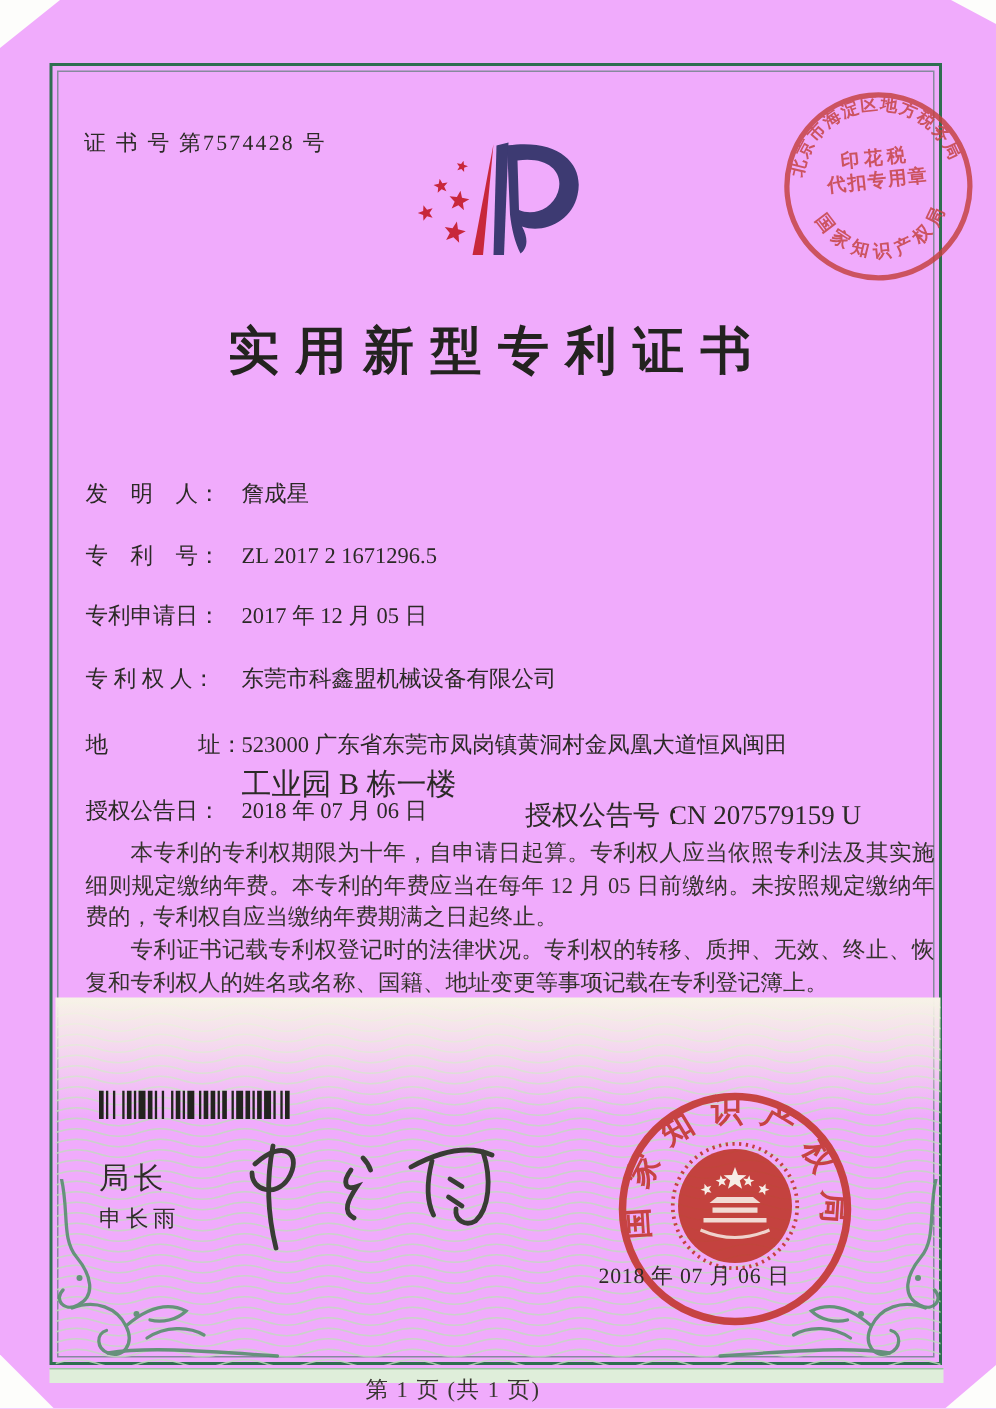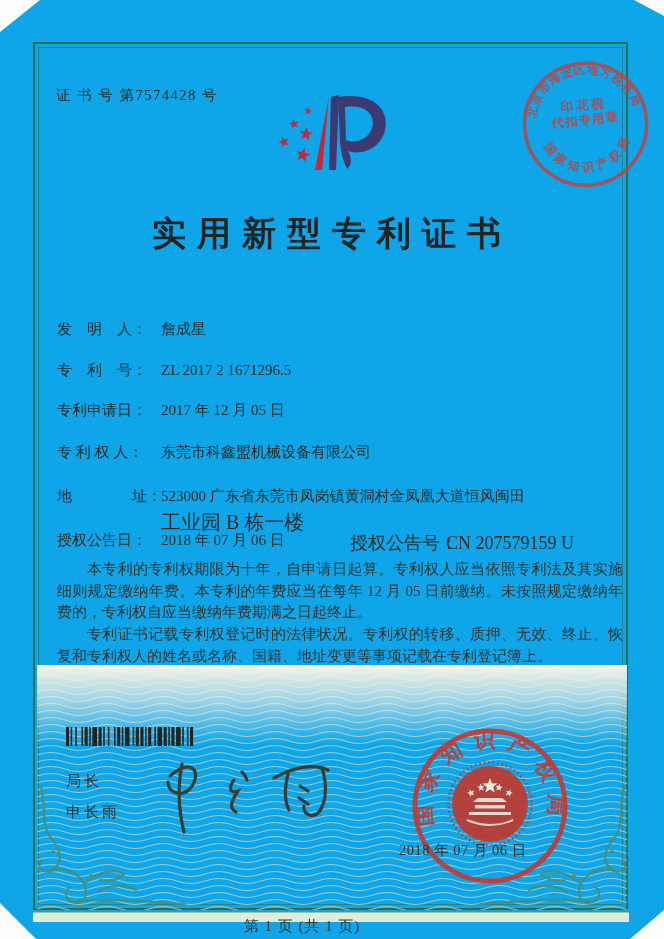--- a/index.html
+++ b/index.html
@@ -1,38 +1,38 @@
 <!DOCTYPE html>
 <html><head>
 <meta charset="utf-8">
 <style>
   html,body{margin:0;padding:0;}
   body{width:664px;height:939px;background:#fff;font-family:"Liberation Serif","DejaVu Serif",serif;}
-  .page{position:relative;width:664px;height:939px;background:#0ea5e9;overflow:hidden;}
+  .page{position:relative;width:664px;height:939px;background:#f0abfc;overflow:hidden;}
   .abs{position:absolute;}
   
   .frame{left:33px;top:42px;width:591px;height:864px;border:2.5px solid #2f6e50;}
   .frame::after{content:"";position:absolute;inset:3px;border:1px solid rgba(47,110,80,.55);}
   .bottom-strip{left:33px;top:912px;width:596px;height:9px;background:#dfeeda;border-top:1px solid #9cc4a4;}
   
   .corner{background:#fdfdfb;}
   .c-tl{left:0;top:0;width:40px;height:32px;clip-path:polygon(0 0,100% 0,0 100%);}
   .c-tr{left:634px;top:0;width:30px;height:16px;clip-path:polygon(0 0,100% 0,100% 100%);}
   .c-bl{left:0;top:903px;width:36px;height:36px;clip-path:polygon(0 0,0 100%,100% 100%);}
   .c-br{left:630px;top:910px;width:34px;height:29px;clip-path:polygon(100% 0,100% 100%,0 100%);}
   .cert-no{left:56px;top:86px;font-size:14.5px;letter-spacing:1.5px;color:#2b2a26;}
   .title{left:0;top:188px;width:664px;text-align:center;font-size:34px;font-weight:600;letter-spacing:11px;color:#23231f;margin-top:23px;}
   .field-row{left:57px;font-size:15px;color:#2b2a26;white-space:nowrap;}
   .field-row .lab{display:inline-block;width:104px;}
   .addr2{left:161px;font-size:20px;color:#2b2a26;}
   .grant-no{left:350px;top:531px;font-size:18px;color:#2b2a26;white-space:nowrap;}
   .grant-no .lab{display:inline-block;width:96px;}
   .paras{left:57px;top:559px;width:566px;font-size:15px;line-height:21.7px;color:#35332d;text-align:justify;}
   .paras p{margin:0;text-indent:2em;}
-  .sig-title{left:66px;top:772px;font-size:15px;letter-spacing:3px;color:#2e2d29;text-align:center;}
+  .sig-title{left:66px;top:772px;font-size:20px;letter-spacing:3px;color:#2e2d29;text-align:center;}
   .sig-name{left:66px;top:803px;font-size:15px;letter-spacing:3px;color:#2e2d29;}
   .seal-date{left:399px;top:841px;font-size:14.5px;letter-spacing:.5px;color:#2e2b27;z-index:6;}
   .footer{left:0;top:885px;width:604px;text-align:center;font-size:15px;color:#37362f;letter-spacing:1px;margin-top:32px;}
   .waves{left:37px;top:665px;width:590px;height:245px;z-index:1;}
   .wave-fade{left:37px;top:665px;width:590px;height:80px;z-index:2;
     background:linear-gradient(#f7f3e7 0%,rgba(247,243,231,.6) 45%,rgba(247,243,231,0) 100%);}
   .z5{z-index:5;}
   .stamp{left:518px;top:58px;width:140px;height:140px;transform:rotate(-6deg);z-index:6;}
   .seal{left:405px;top:722px;width:170px;height:170px;z-index:5;}
   .logo{left:250px;top:93px;width:170px;height:95px;}

